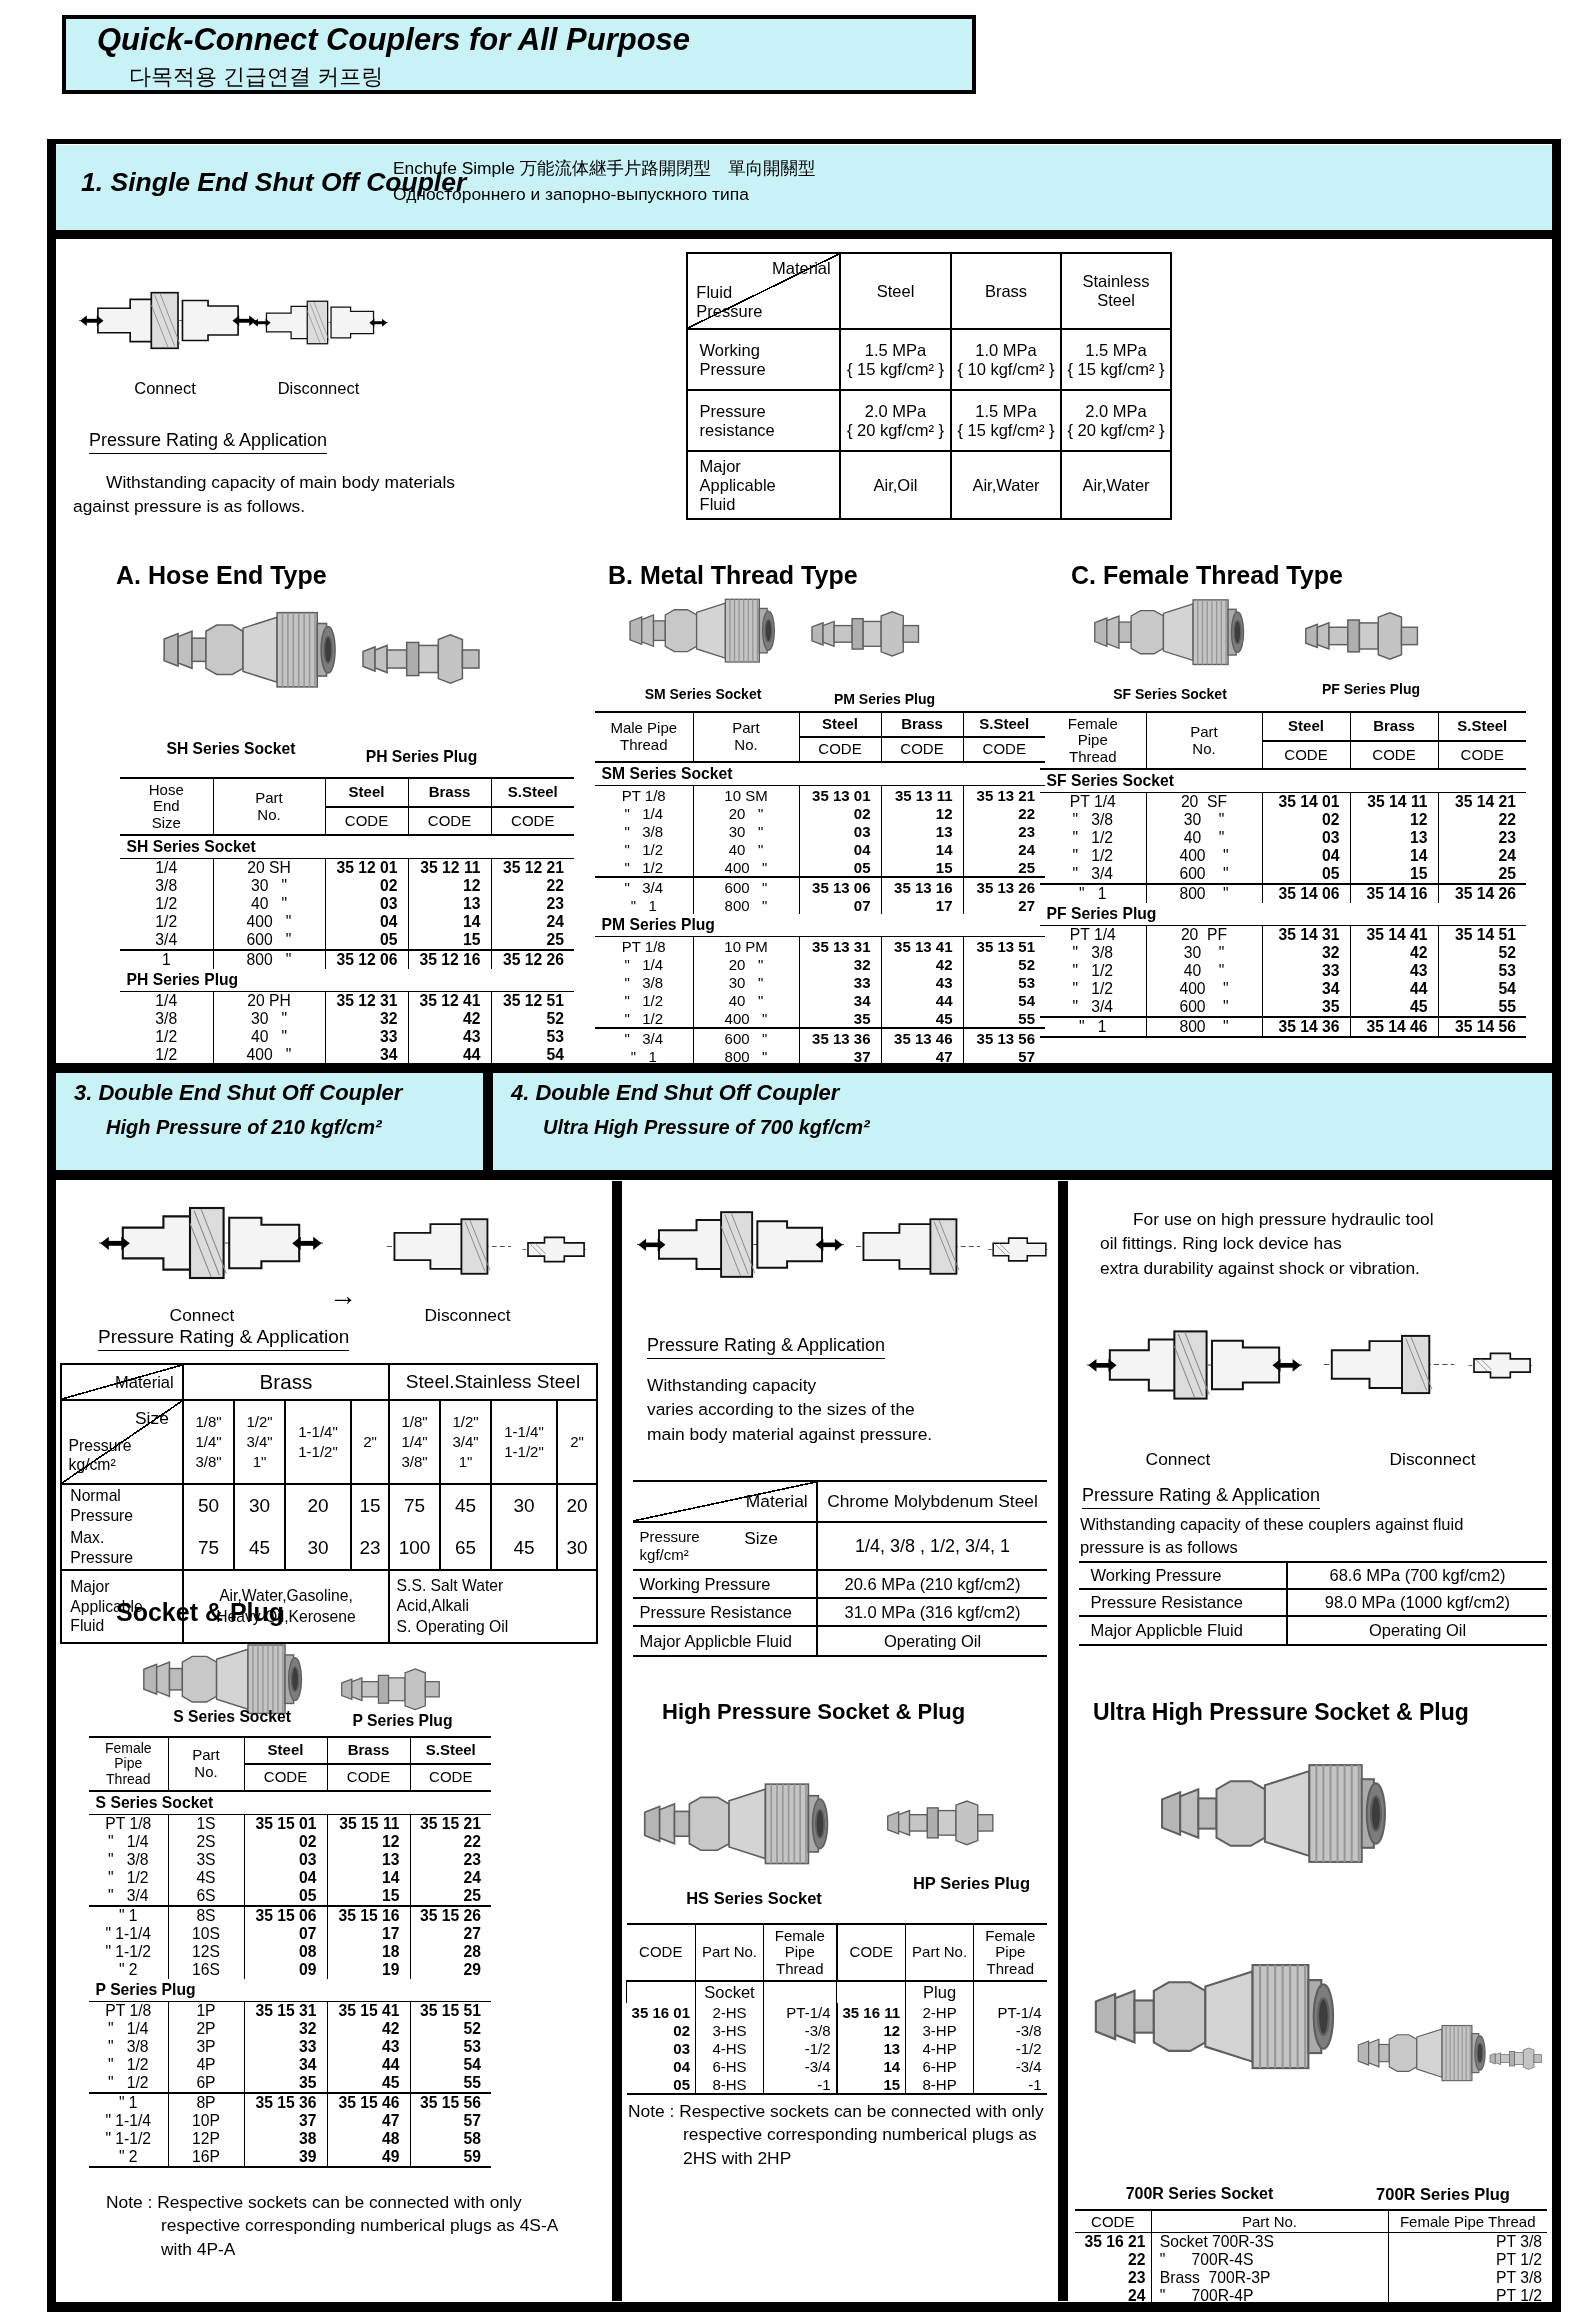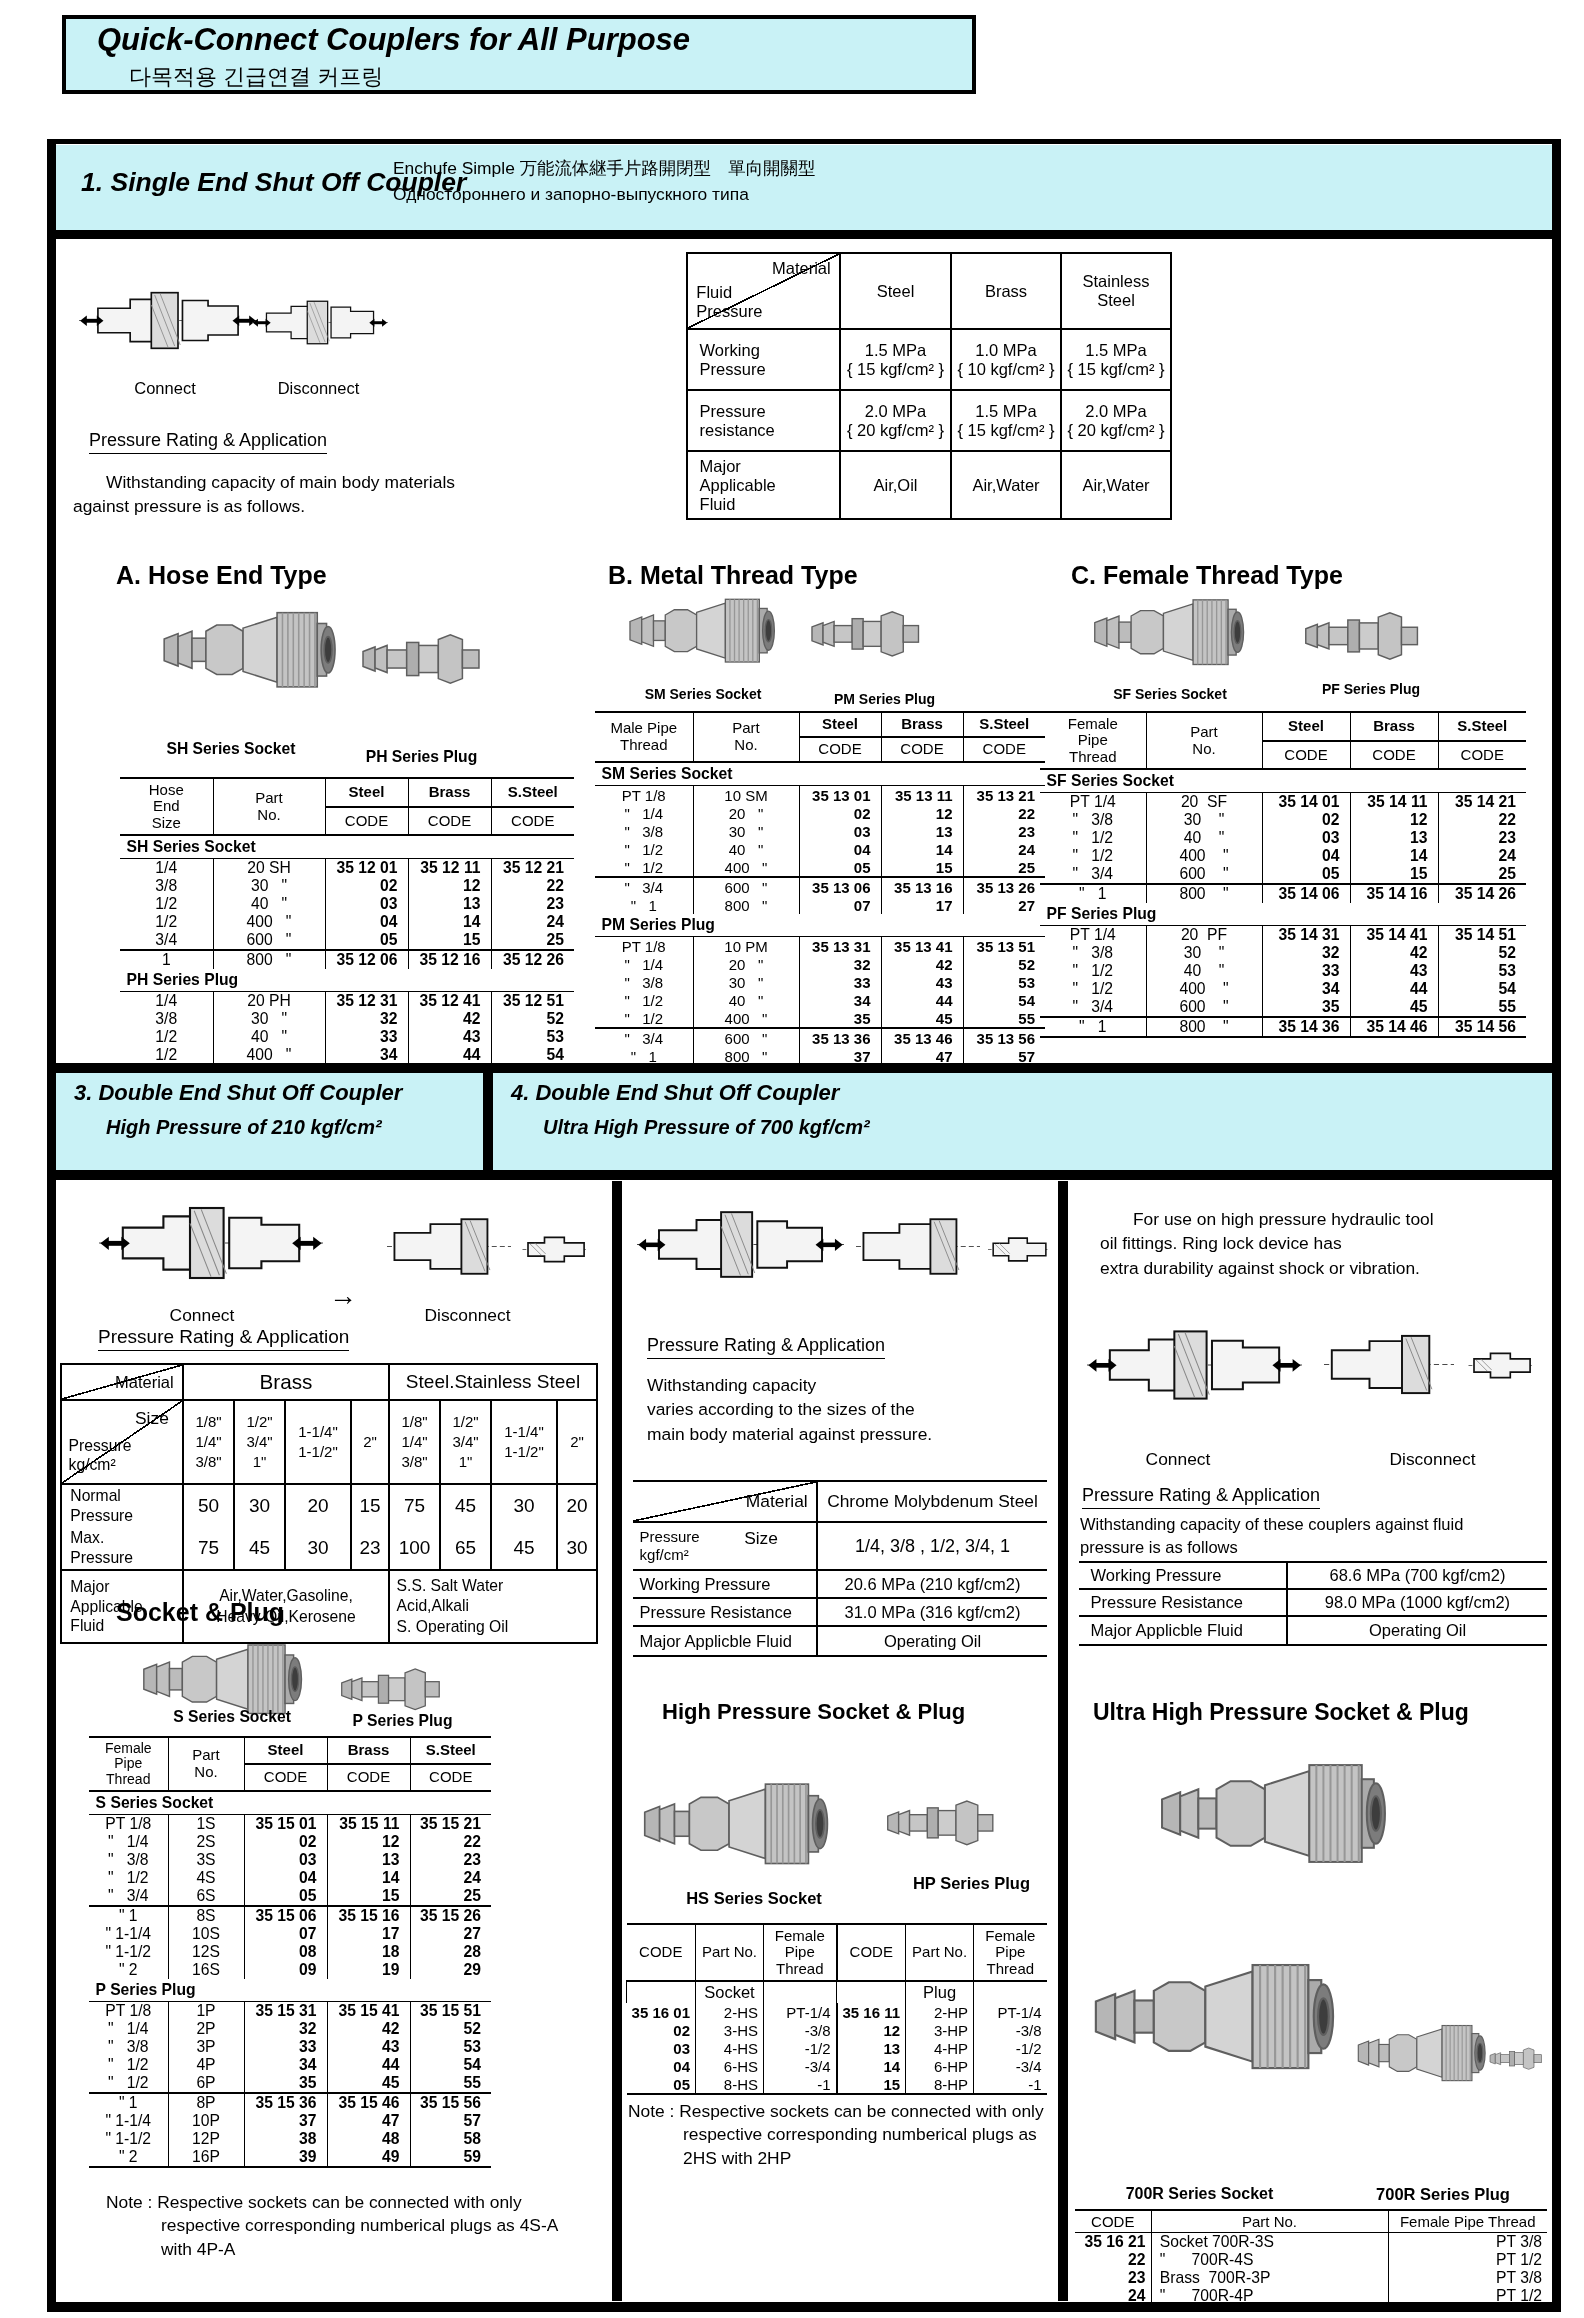--- a/index.html
+++ b/index.html
@@ -86,21 +86,21 @@
   .m3 .v{text-align:center;}
 
   
   .t6{font-size:15px;}
   .t6 th,.t6 td{border-left:1.7px solid #000;padding:0 5px;height:18px;white-space:pre;}
   .t6 th:first-child,.t6 td:first-child{border-left:none;}
   .t6{border-top:2.5px solid #000;border-bottom:2.5px solid #000;}
   .t6 thead th{border-bottom:2.1px solid #000;font-weight:400;font-size:15px;line-height:1.1;padding:2.5px 1.7px;}
   .t6 th:nth-child(4),.t6 td:nth-child(4){border-left:2.5px solid #000;}
   .t6 td:nth-child(1),.t6 td:nth-child(4){text-align:right;font-weight:700;}
-  .t6 td:nth-child(2),.t6 td:nth-child(5){text-align:right;}
+  .t6 td:nth-child(2),.t6 td:nth-child(5){text-align:center;}
   .t6 td:nth-child(3),.t6 td:nth-child(6){text-align:right;}
   .t6 .words td{font-size:16.5px;border:none;border-left:1.7px solid #000;height:21.5px;text-align:center;font-weight:400;}
 
   
   .t3{font-size:15.7px;border-top:2.1px solid #000;border-bottom:2.1px solid #000;}
   .t3 th,.t3 td{border-left:1.7px solid #000;padding:0 5px;height:17.4px;white-space:pre;}
   .t3 th:first-child,.t3 td:first-child{border-left:none;}
   .t3 thead th{border-bottom:1.7px solid #000;font-weight:400;font-size:15px;padding:1.7px;}
   .t3 td:nth-child(1){text-align:right;font-weight:700;}
   .t3 td:nth-child(2){text-align:left;padding-left:8.3px;}

